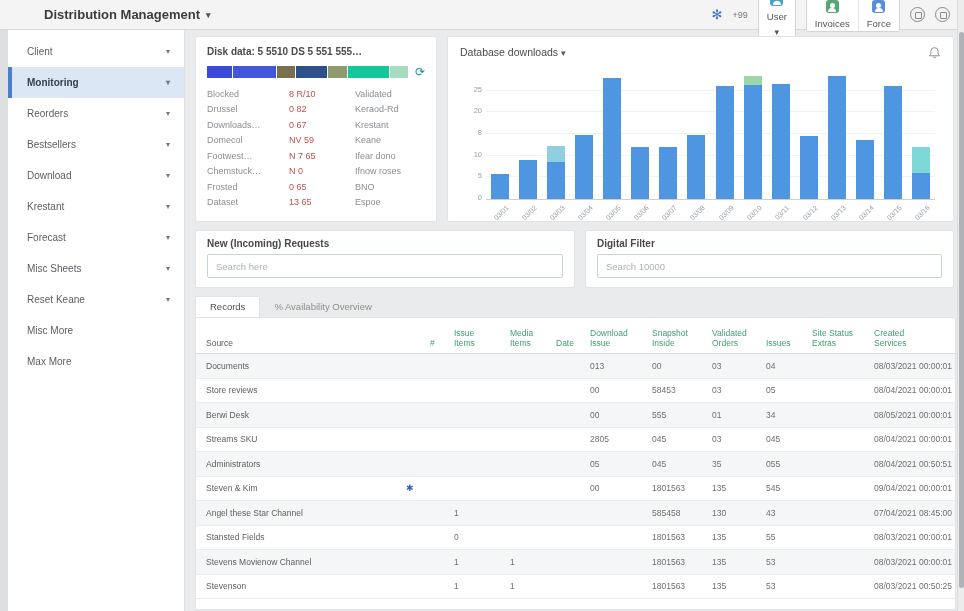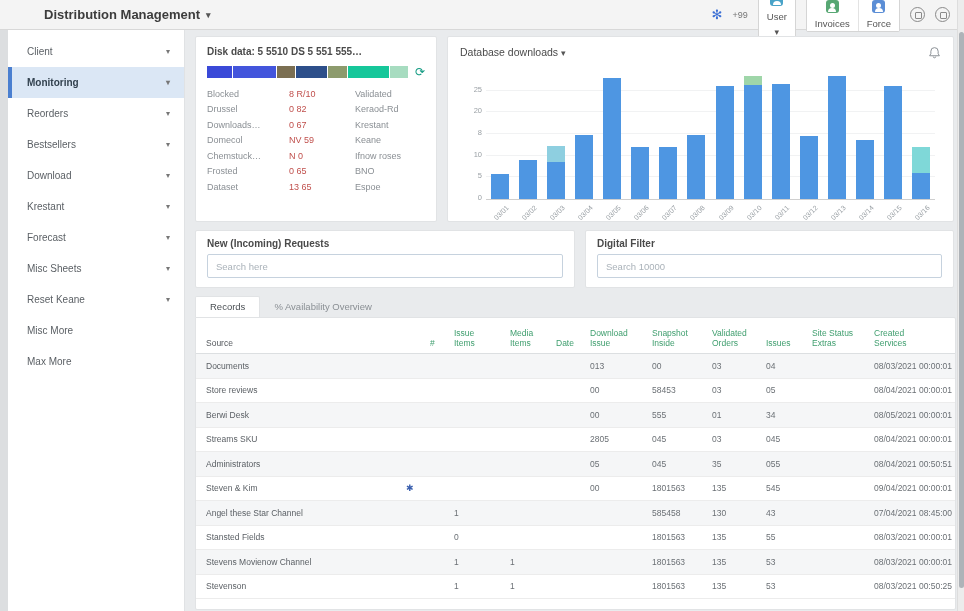--- a/index.html
+++ b/index.html
@@ -201,20 +201,25 @@
             </div>
             <div class="stat-row">
               <div class="stat-l">Downloads…</div>
               <div class="stat-v">0 67</div>
               <div class="stat-r">Krestant</div>
             </div>
             <div class="stat-row">
               <div class="stat-l">Domecol</div>
               <div class="stat-v">NV 59</div>
               <div class="stat-r">Keane</div>
+            </div>
+            <div class="stat-row">
+              <div class="stat-l">Footwest…</div>
+              <div class="stat-v">N 7 65</div>
+              <div class="stat-r">Ifear dono</div>
             </div>
             <div class="stat-row">
               <div class="stat-l">Chemstuck…</div>
               <div class="stat-v">N 0</div>
               <div class="stat-r">Ifnow roses</div>
             </div>
             <div class="stat-row">
               <div class="stat-l">Frosted</div>
               <div class="stat-v">0 65</div>
               <div class="stat-r">BNO</div>

